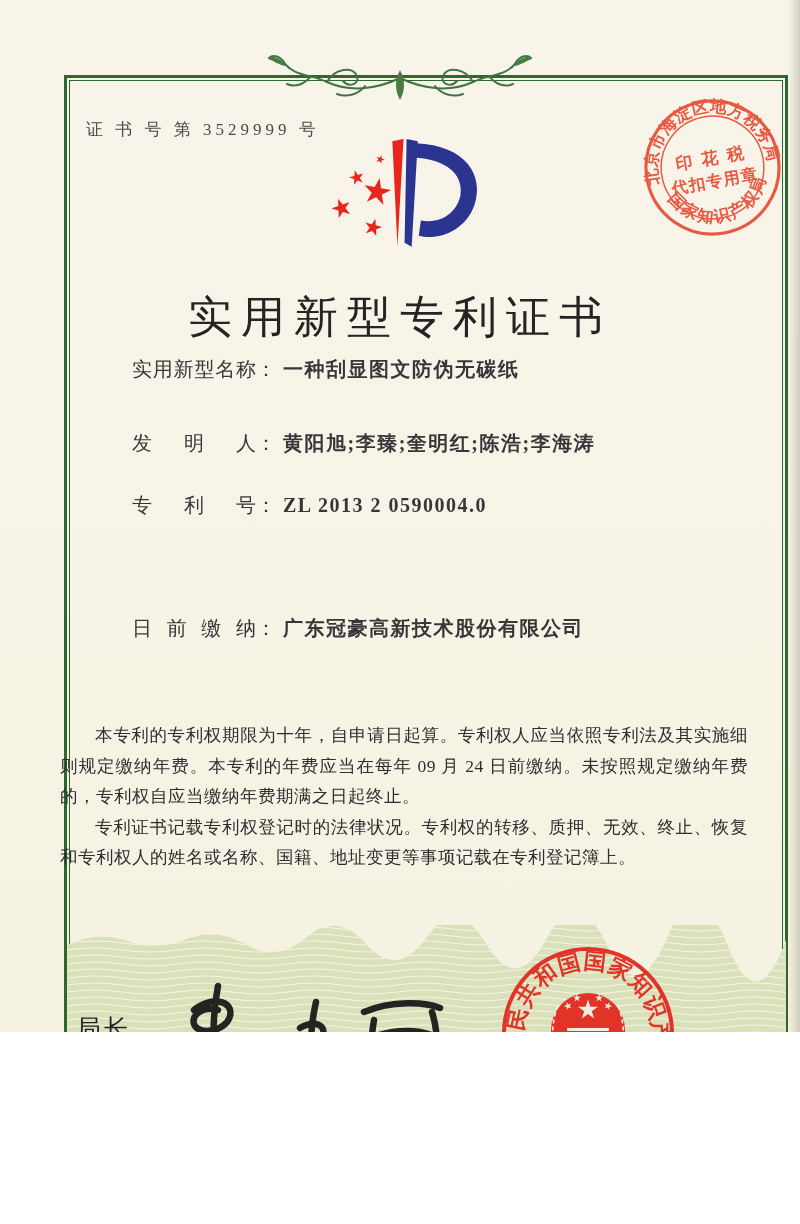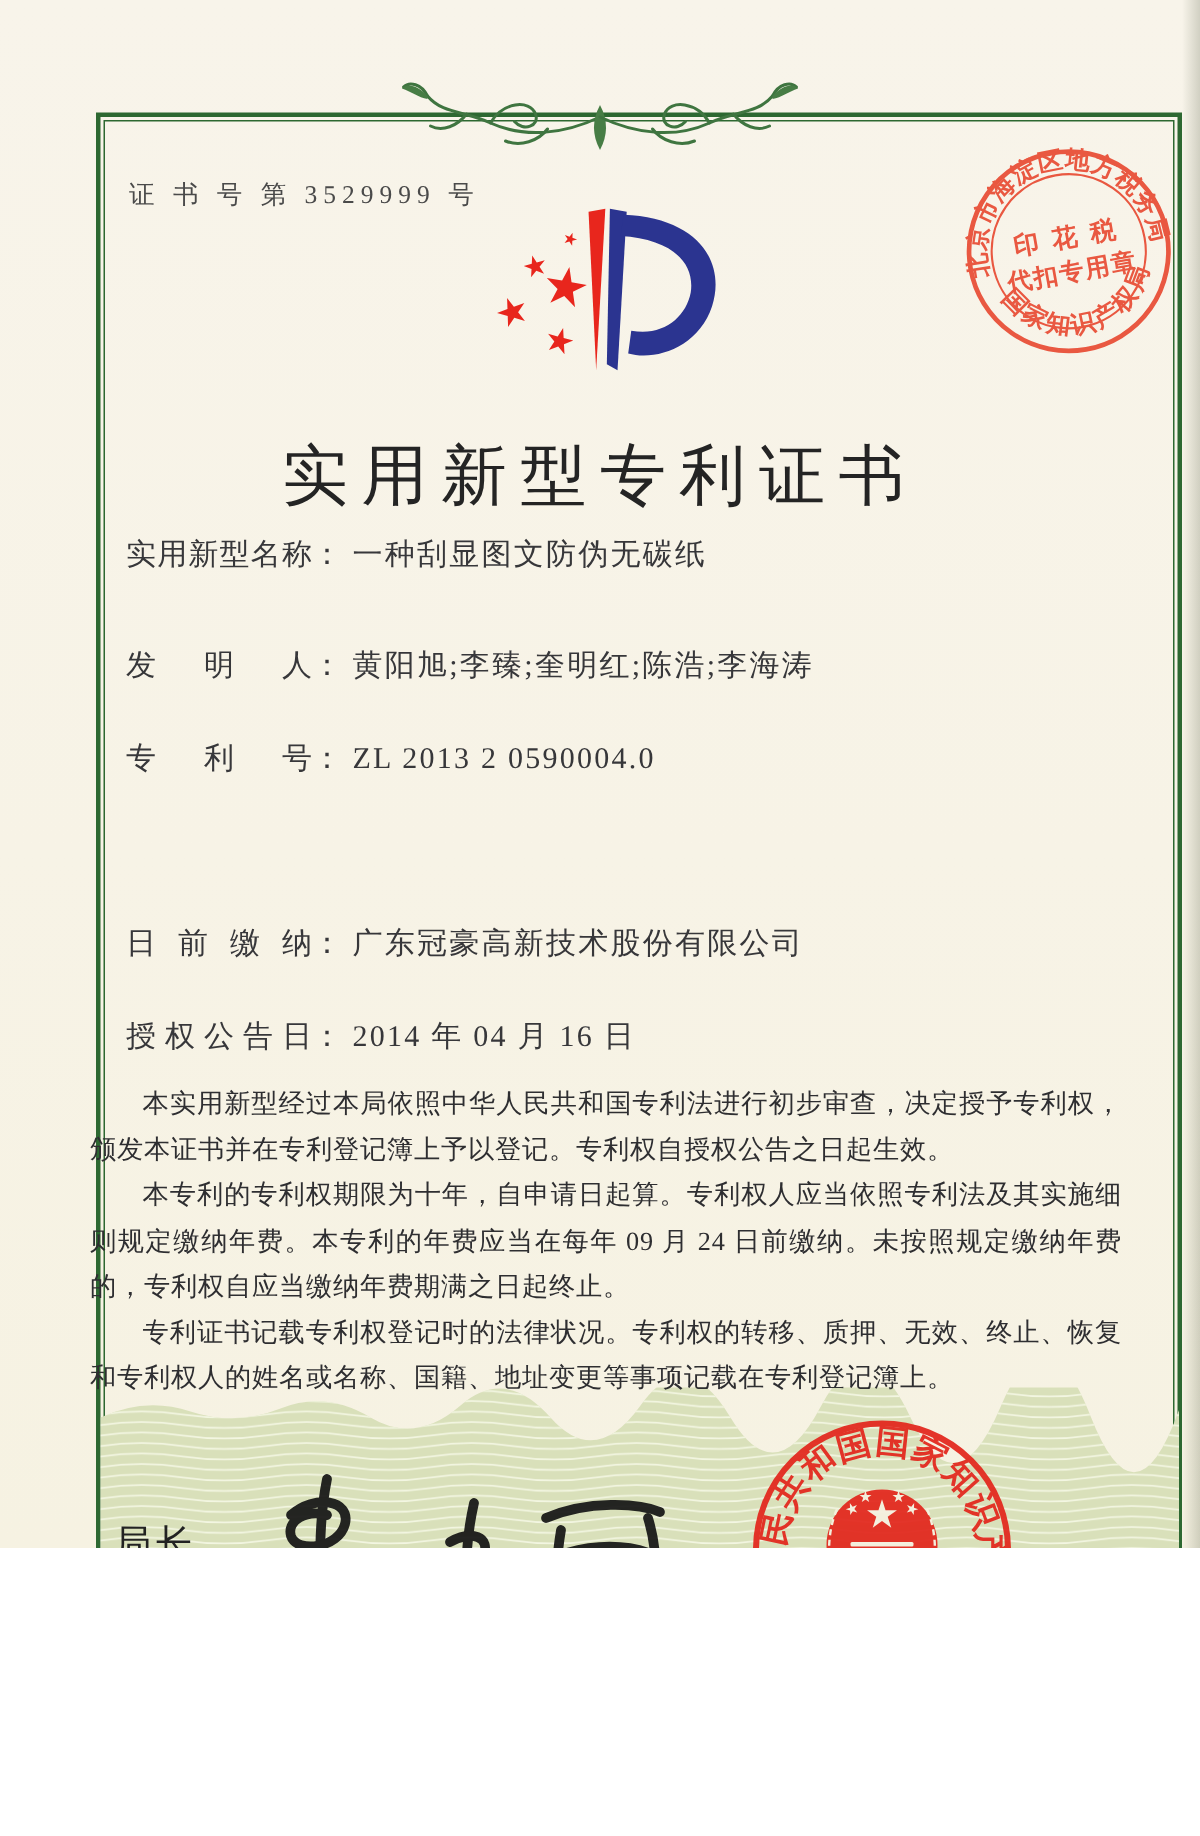--- a/index.html
+++ b/index.html
@@ -8,23 +8,23 @@
         background:linear-gradient(180deg,#f8f4ea 0%,#f7f3e6 55%,#f6f2e2 100%);}
   .edge-shadow{position:absolute;top:0;right:0;width:12px;height:100%;
         background:linear-gradient(to right,rgba(70,80,55,0) 0%,rgba(70,80,55,.22) 100%);}
   .frame-outer{position:absolute;left:64px;top:75px;width:724px;height:1114px;
         box-sizing:border-box;border:3px solid #2d6831;}
   .frame-inner{position:absolute;inset:2px;border:1px solid #2d6831;}
   .cert-no{position:absolute;left:86px;top:118px;font-size:17px;letter-spacing:4px;color:#4a4a4a;}
   .page-title{position:absolute;left:0;top:254px;width:100%;text-align:center;
         font-size:44px;font-weight:400;letter-spacing:9px;color:#242424;margin-top:34px;}
   .field{position:absolute;left:84px;font-size:20px;color:#37373a;white-space:nowrap;}
-  .flabel{display:inline-block;width:124px;text-align:justify;text-align-last:justify;vertical-align:bottom;}
+  .flabel{display:inline-block;width:124px;text-align:justify;text-align-last:justify;vertical-align:bottom;margin-left:48px;}
   .fcolon{display:inline-block;}
-  .fvalue{margin-left:7px;letter-spacing:1.5px;}
+  .fvalue{margin-left:7px;letter-spacing:1.5px;font-weight:bold;}
   .paras{position:absolute;left:60px;top:720px;width:688px;font-size:17.5px;line-height:30.5px;
         color:#2e2e31;text-align:justify;letter-spacing:0.5px;}
   .paras p{margin:0;text-indent:2em;}
   .band-svg{position:absolute;left:67px;top:925px;}
   .signer{position:absolute;left:76px;font-size:25px;letter-spacing:3px;color:#222;z-index:3;}
   .signature-svg{position:absolute;left:168px;top:976px;z-index:3;}
   .seal-svg{position:absolute;left:495px;top:940px;z-index:2;}
   .issue-date{position:absolute;left:506px;top:1086px;font-size:20px;letter-spacing:2px;color:#3a3a3a;z-index:4;}
   .footer{position:absolute;left:0;top:1142px;width:100%;text-align:center;font-size:15px;
         letter-spacing:2px;color:#333;z-index:3;}
@@ -143,26 +143,22 @@
   </div>
   <div class="field" style="top:430px;">
     <span class="flabel">发明人</span><span class="fcolon">：</span><span class="fvalue">黄阳旭;李臻;奎明红;陈浩;李海涛</span>
   </div>
   <div class="field" style="top:492px;">
     <span class="flabel">专利号</span><span class="fcolon">：</span><span class="fvalue">ZL 2013 2 0590004.0</span>
   </div>
   <div class="field" style="top:615px;">
     <span class="flabel">日前缴纳</span><span class="fcolon">：</span><span class="fvalue">广东冠豪高新技术股份有限公司</span>
   </div>
-  <div class="field" style="top:677px;">
-    <span class="flabel">授权公告日</span><span class="fcolon">：</span><span class="fvalue">2014 年 04 月 16 日</span>
-  </div>
 
   <div class="paras">
-    <p>本实用新型经过本局依照中华人民共和国专利法进行初步审查，决定授予专利权，颁发本证书并在专利登记簿上予以登记。专利权自授权公告之日起生效。</p>
     <p>本专利的专利权期限为十年，自申请日起算。专利权人应当依照专利法及其实施细则规定缴纳年费。本专利的年费应当在每年 09 月 24 日前缴纳。未按照规定缴纳年费的，专利权自应当缴纳年费期满之日起终止。</p>
     <p>专利证书记载专利权登记时的法律状况。专利权的转移、质押、无效、终止、恢复和专利权人的姓名或名称、国籍、地址变更等事项记载在专利登记簿上。</p>
   </div>
 
   <div class="signer" style="top:1012px;">局长</div>
   <div class="signer" style="top:1052px;">申长雨</div>
 
   <svg class="signature-svg" width="285" height="120" viewBox="0 0 285 120">
     <g stroke="#141414" stroke-width="6.5" fill="none" stroke-linecap="round" opacity="0.92">
       <path d="M50,10 C44,40 44,80 50,112"></path>

